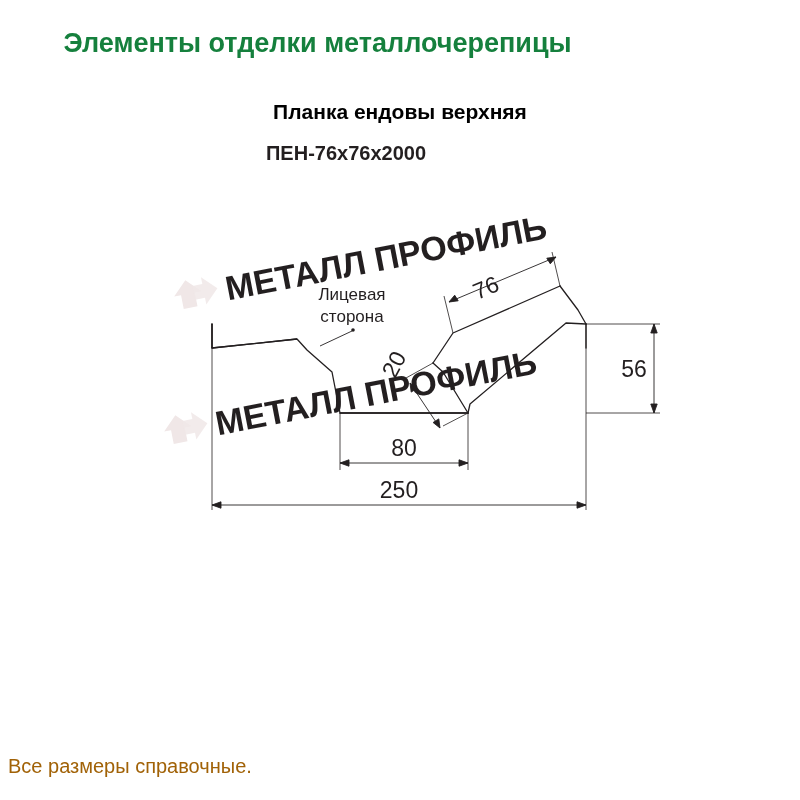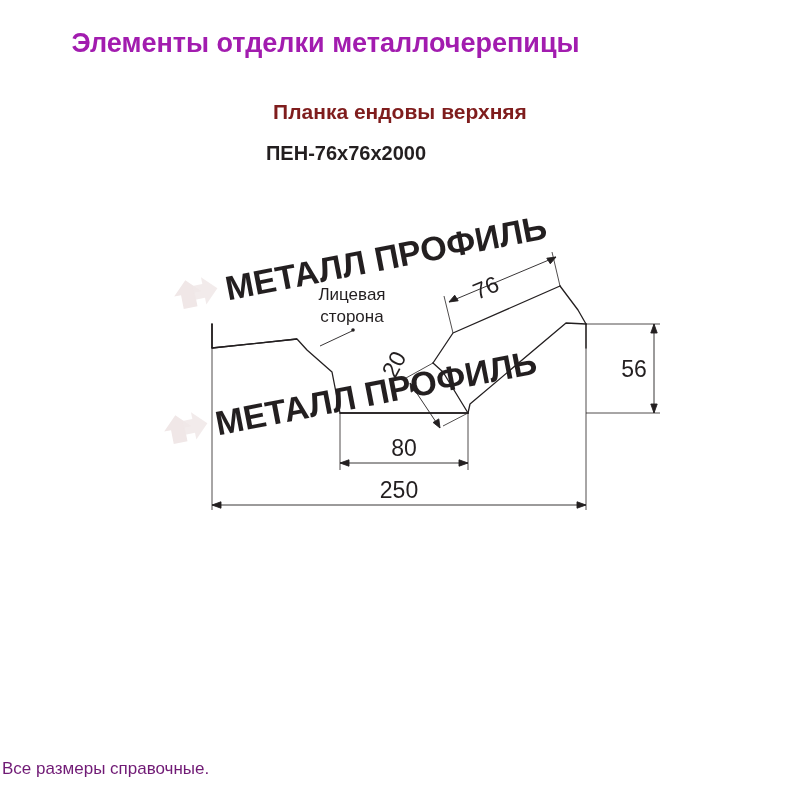--- a/index.html
+++ b/index.html
@@ -16,37 +16,37 @@
     overflow: hidden;
   }
   .page {
     position: relative;
     width: 800px;
     height: 800px;
   }
   .title-main {
     position: absolute;
     top: 28px;
-    left: 8px;
+    left: 0;
     width: 635px;
     text-align: center;
     font-size: 27px;
     font-weight: bold;
     letter-spacing: 0px;
-    color: #a21caf;
+    color: #15803d;
   }
   .title-sub {
     position: absolute;
     top: 100px;
     left: 0;
     width: 800px;
     text-align: center;
     font-size: 21px;
     font-weight: bold;
-    color: #7f1d1d;
+    color: #000000;
   }
   .title-code {
     position: absolute;
     top: 142px;
     left: 0;
     width: 692px;
     text-align: center;
     font-size: 20px;
     font-weight: bold;
     color: #231f20;
@@ -61,25 +61,25 @@
   .watermark-layer {
     position: absolute;
     top: 200px;
     left: 0;
     width: 800px;
     height: 380px;
     pointer-events: none;
   }
   .footnotes {
     position: absolute;
-    left: 2px;
+    left: 8px;
     bottom: 18px;
-    font-size: 17px;
+    font-size: 20px;
     line-height: 1.55;
-    color: #701a75;
+    color: #a16207;
   }
   .footnotes div {
     white-space: nowrap;
   }
   svg text {
     font-family: "Liberation Sans", sans-serif;
     fill: #231f20;
   }
 </style>
 </head>

